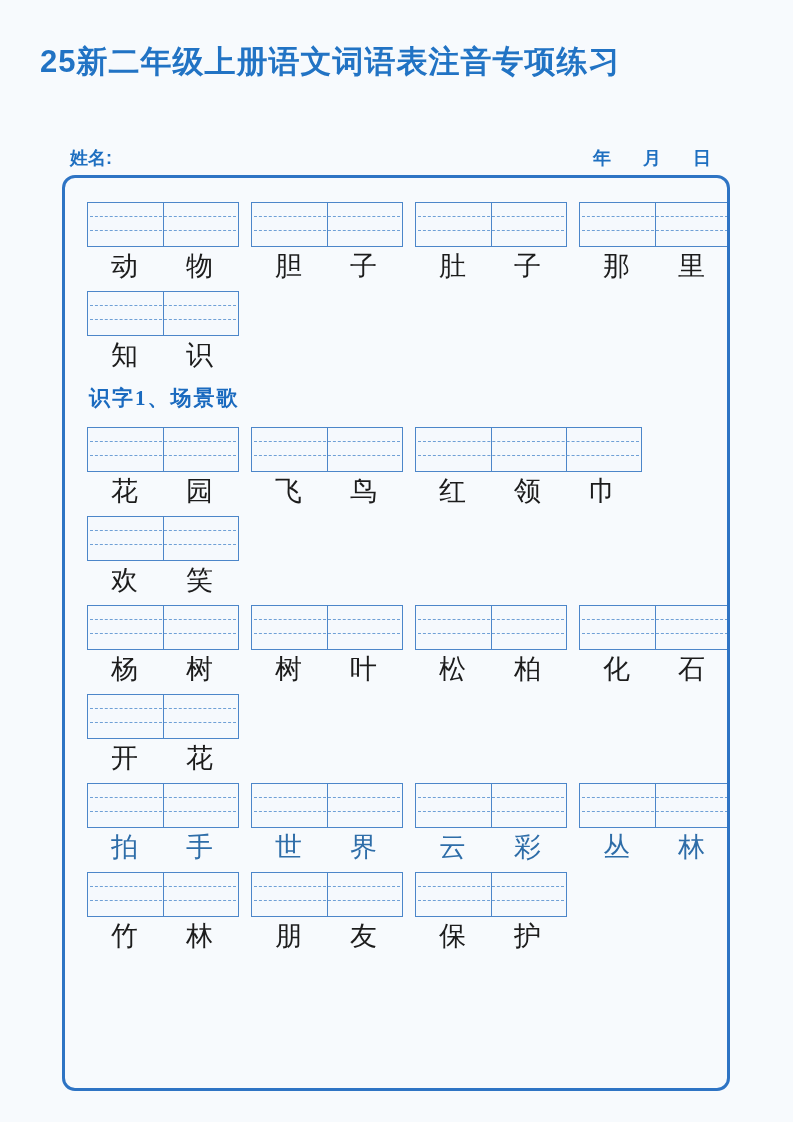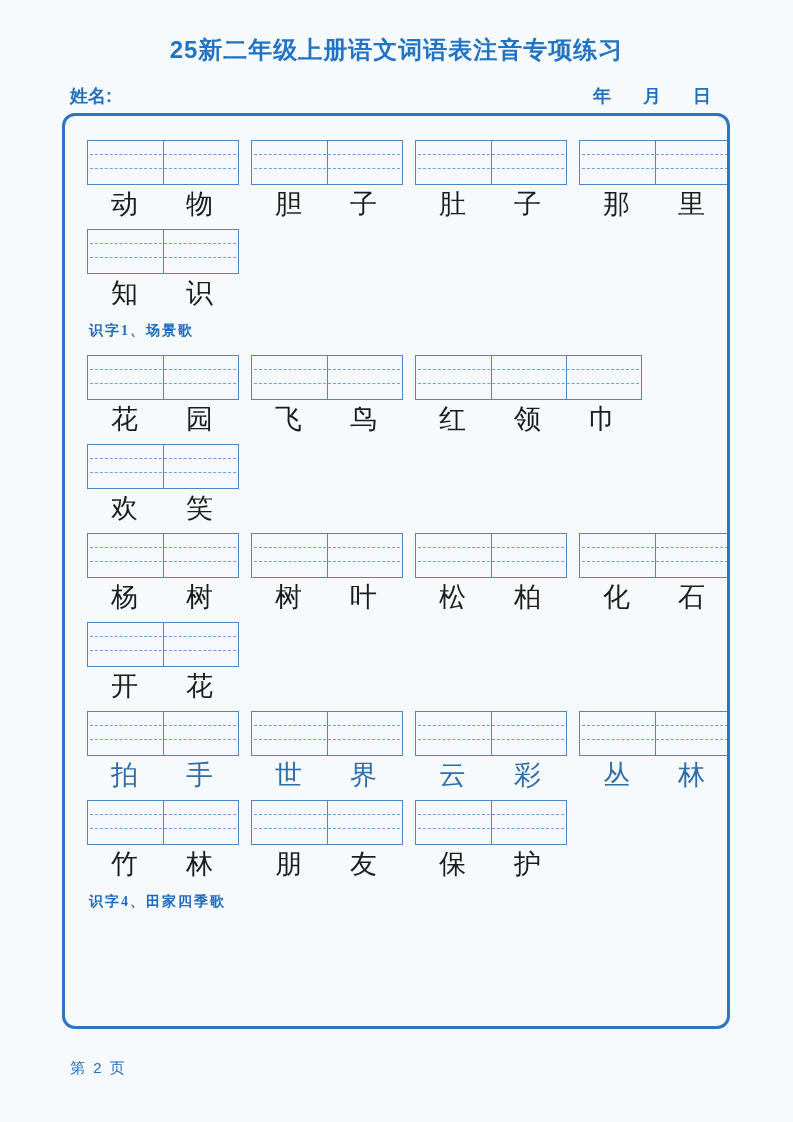--- a/index.html
+++ b/index.html
@@ -10,54 +10,54 @@
   .page{
     position:relative;
     width:793px;height:1122px;
     margin:0 auto;
     background:#f7fafd;
     overflow:hidden;
     box-sizing:border-box;
     padding-top:34px;
   }
   .page-title{
-    text-align:center;
-    font-size:24px;
+    text-align:left;
+    font-size:31px;
     font-weight:700;
     color:#2173c4;
     letter-spacing:1px;
     font-family:"Liberation Sans","DejaVu Sans",sans-serif;
-    margin:0 40px 18px 40px;
+    margin:7px 40px 18px 40px;
   }
   .meta-row{
     margin:0 62px 5px 62px;
     padding:0 20px 0 8px;
     display:flex;
     justify-content:space-between;
     align-items:flex-end;
     color:#1e6fc0;
     font-size:18px;
   }
-  .name-label{font-weight:600;}
+  .name-label{font-weight:600;margin-top:45px;}
   .date-labels{display:flex;gap:32px;font-weight:600;}
   .worksheet-box{
     margin:0 62px;
     width:668px;
     height:916px;
     box-sizing:border-box;
     border:3px solid #2e74c4;
     border-radius:13px;
     padding:24px 18px 0 22px;
     background:#f7fafd;
     overflow:hidden;
   }
   .section-header{
     color:#1a6abf;
     font-weight:700;
-    font-size:14px;
+    font-size:21px;
     font-family:"Liberation Serif","DejaVu Serif",serif;
     margin:13px 0 15px 2px;
     letter-spacing:2px;
   }
   .word-row{
     display:flex;
     gap:12px;
     margin-bottom:9px;
     align-items:flex-start;
   }
@@ -395,20 +395,17 @@
               <div class="dash-line d1"></div>
               <div class="dash-line d2"></div>
             </div>
             <div class="char-row">
               <span class="char-label">保</span>
               <span class="char-label">护</span>
             </div>
           </div>
         </div>
       </div>
-      <div>
-        <div class="section-header">识字4、田家四季歌</div>
-      </div>
     </div>
 
   <div class="page-footer">第 2 页</div>
 
 </div>
 
 </body></html>

